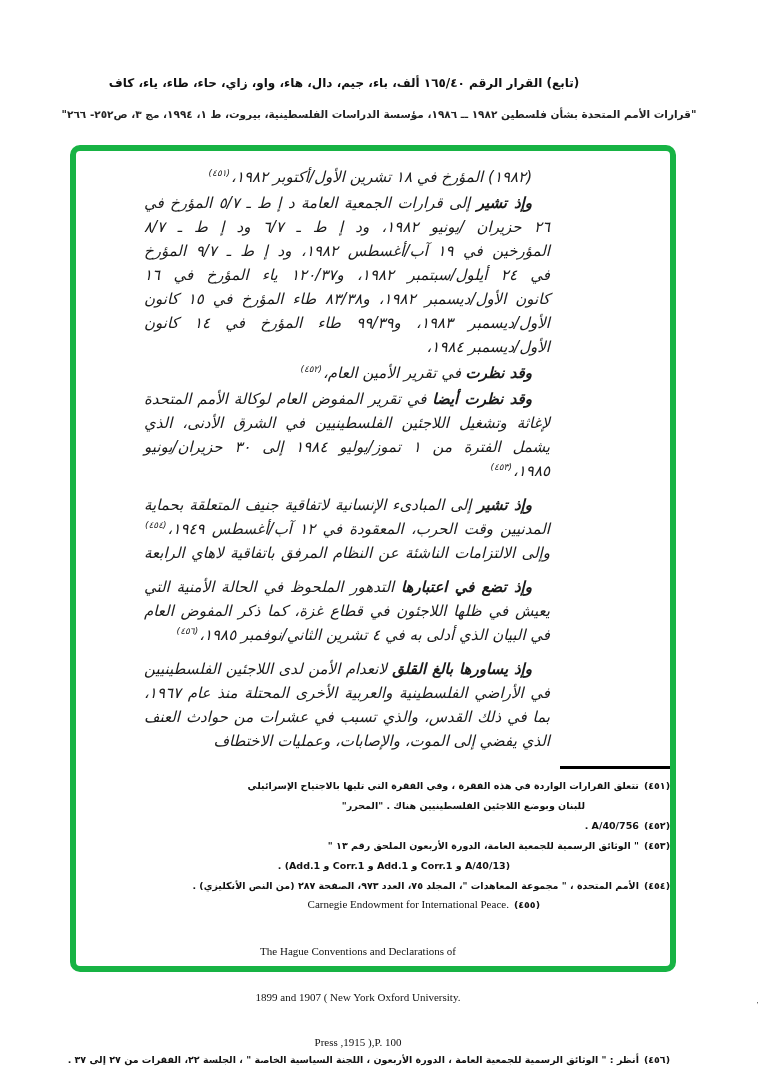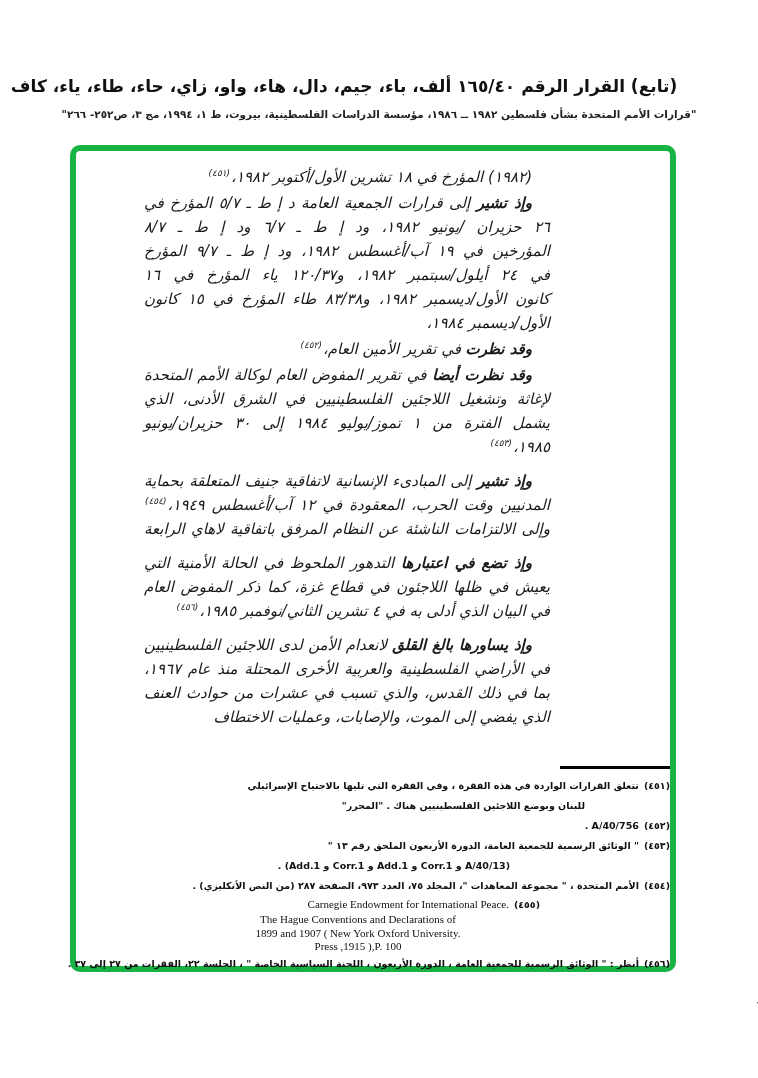--- a/index.html
+++ b/index.html
@@ -1,20 +1,20 @@
 <!DOCTYPE html>
 <html lang="ar"><head>
 <meta charset="utf-8">
 <style>
   html,body{margin:0;padding:0;background:#ffffff;}
   .page{position:relative;width:758px;height:1078px;background:#ffffff;overflow:hidden;
         font-family:"DejaVu Sans",sans-serif;color:#111;}
   
   .title{position:absolute;top:76px;left:0;width:688px;text-align:center;direction:rtl;
-         font-size:17px;font-weight:bold;letter-spacing:0.2px;}
+         font-size:12px;font-weight:bold;letter-spacing:0.2px;}
   .subtitle{position:absolute;top:108px;left:0;width:758px;text-align:center;direction:rtl;
             font-size:10.5px;font-weight:bold;color:#222;}
   
   .frame{position:absolute;left:70px;top:145px;width:606px;height:827px;box-sizing:border-box;
          border:6px solid #17b344;border-radius:10px;background:#fff;}
   
   .bodytext{position:absolute;top:12px;right:118px;width:410px;direction:rtl;
             font-size:15px;line-height:24px;color:#1a1a1a;}
   .para{margin:2px;font-style:italic;}
   .para.gap{margin-top:10px;}
@@ -29,21 +29,21 @@
   .fn-rule{width:110px;height:3px;background:#000;margin:0 0 7px 0;}
   .fline{text-align:right;line-height:20px;white-space:nowrap;}
   .fline .fnum{margin-left:5px;}
   .ar-c1{padding-right:85px;}
   .ar-c2{padding-right:160px;}
   .eng-r{padding-right:130px;line-height:17px;text-align:right;}
   .eng-r .ftext{direction:ltr;unicode-bidi:embed;font-family:"Liberation Serif",serif;
                 font-weight:normal;font-size:11px;}
   .eng-c{direction:ltr;text-align:center;margin-right:150px;margin-left:120px;
          font-family:"Liberation Serif",serif;font-weight:normal;font-size:11px;line-height:13.5px;
-         white-space:nowrap;}
+         white-space:nowrap;margin-top:32px;}
   
   .pagenum{position:absolute;top:998px;left:0;width:758px;text-align:right;
            font-size:14px;font-weight:bold;margin-left:16px;}
 </style>
 </head>
 <body>
 
 <div class="page">
 
   <div class="title">(تابع) القرار الرقم ١٦٥/٤٠ ألف، باء، جيم، دال، هاء، واو، زاي، حاء، طاء، ياء، كاف</div>
@@ -53,20 +53,21 @@
     <div class="bodytext" id="body-text">
         <div class="para">
           <div class="bline last indent">(١٩٨٢) المؤرخ في ١٨ تشرين الأول/أكتوبر ١٩٨٢،<sup class="fnref">(٤٥١)</sup></div>
         </div>
         <div class="para">
           <div class="bline indent"><span class="lead">وإذ تشير</span> إلى قرارات الجمعية العامة د إ ط ـ ٥/٧ المؤرخ في</div>
           <div class="bline">٢٦ حزيران /يونيو ١٩٨٢، ود إ ط ـ ٦/٧ ود إ ط ـ ٨/٧</div>
           <div class="bline">المؤرخين في ١٩ آب/أغسطس ١٩٨٢، ود إ ط ـ ٩/٧ المؤرخ</div>
           <div class="bline">في ٢٤ أيلول/سبتمبر ١٩٨٢، و١٢٠/٣٧ ياء المؤرخ في ١٦</div>
           <div class="bline">كانون الأول/ديسمبر ١٩٨٢، و٨٣/٣٨ طاء المؤرخ في ١٥ كانون</div>
+          <div class="bline">الأول/ديسمبر ١٩٨٣، و٩٩/٣٩ طاء المؤرخ في ١٤ كانون</div>
           <div class="bline last">الأول/ديسمبر ١٩٨٤،</div>
         </div>
         <div class="para">
           <div class="bline last indent"><span class="lead">وقد نظرت</span> في تقرير الأمين العام،<sup class="fnref">(٤٥٢)</sup></div>
         </div>
         <div class="para">
           <div class="bline indent"><span class="lead">وقد نظرت أيضا</span> في تقرير المفوض العام لوكالة الأمم المتحدة</div>
           <div class="bline">لإغاثة وتشغيل اللاجئين الفلسطينيين في الشرق الأدنى، الذي</div>
           <div class="bline">يشمل الفترة من ١ تموز/يوليو ١٩٨٤ إلى ٣٠ حزيران/يونيو</div>
           <div class="bline last">١٩٨٥،<sup class="fnref">(٤٥٣)</sup></div>

